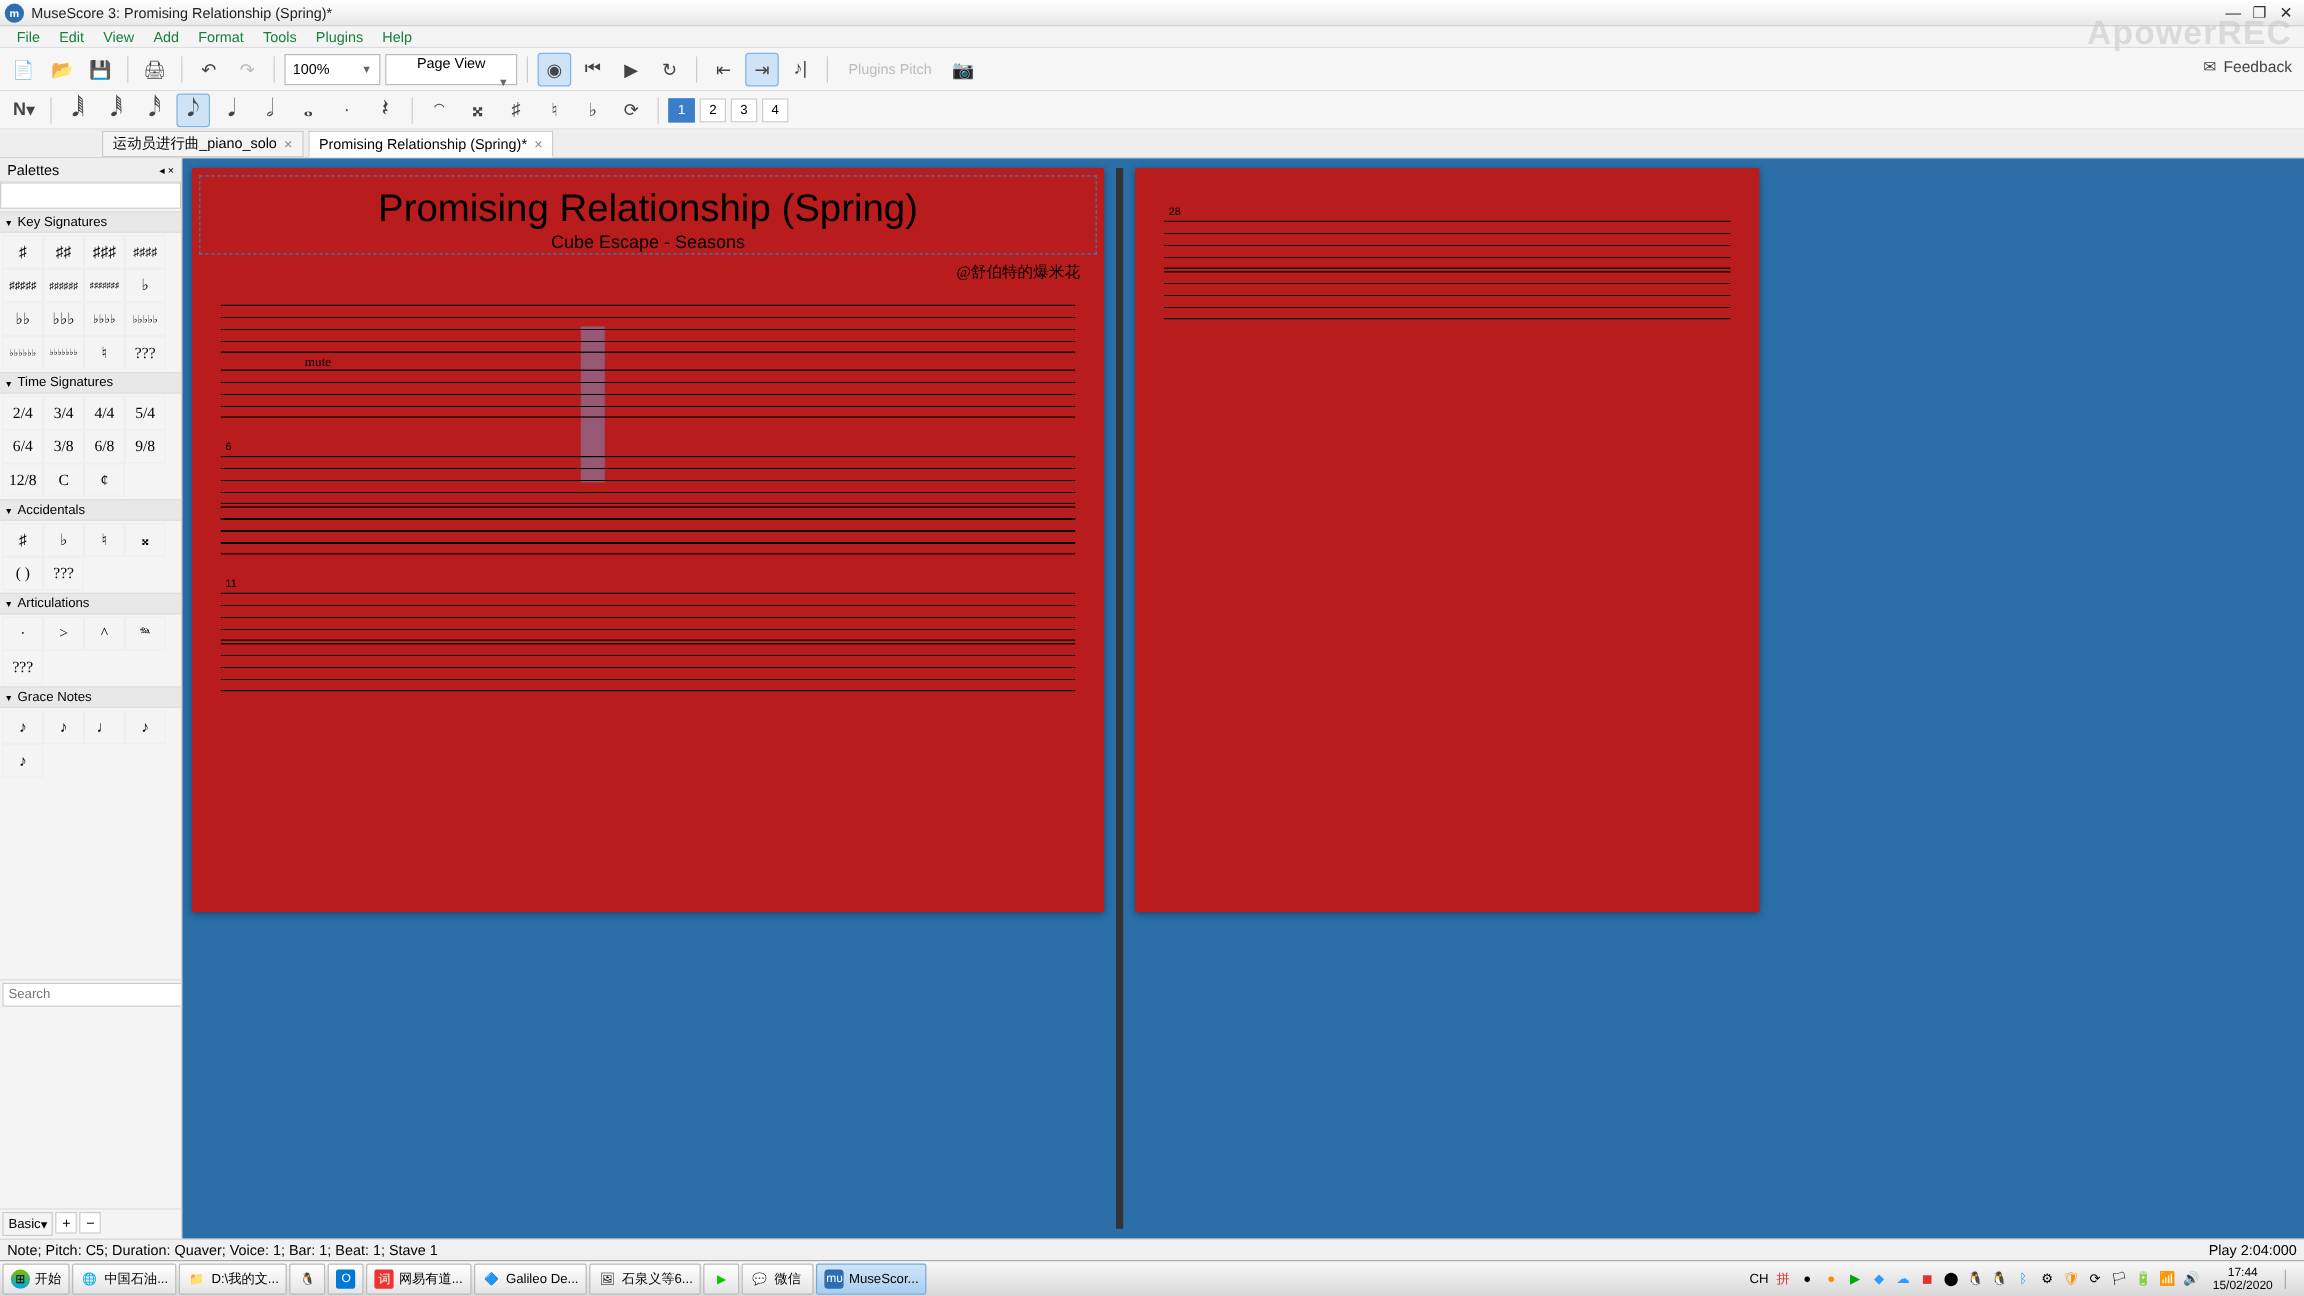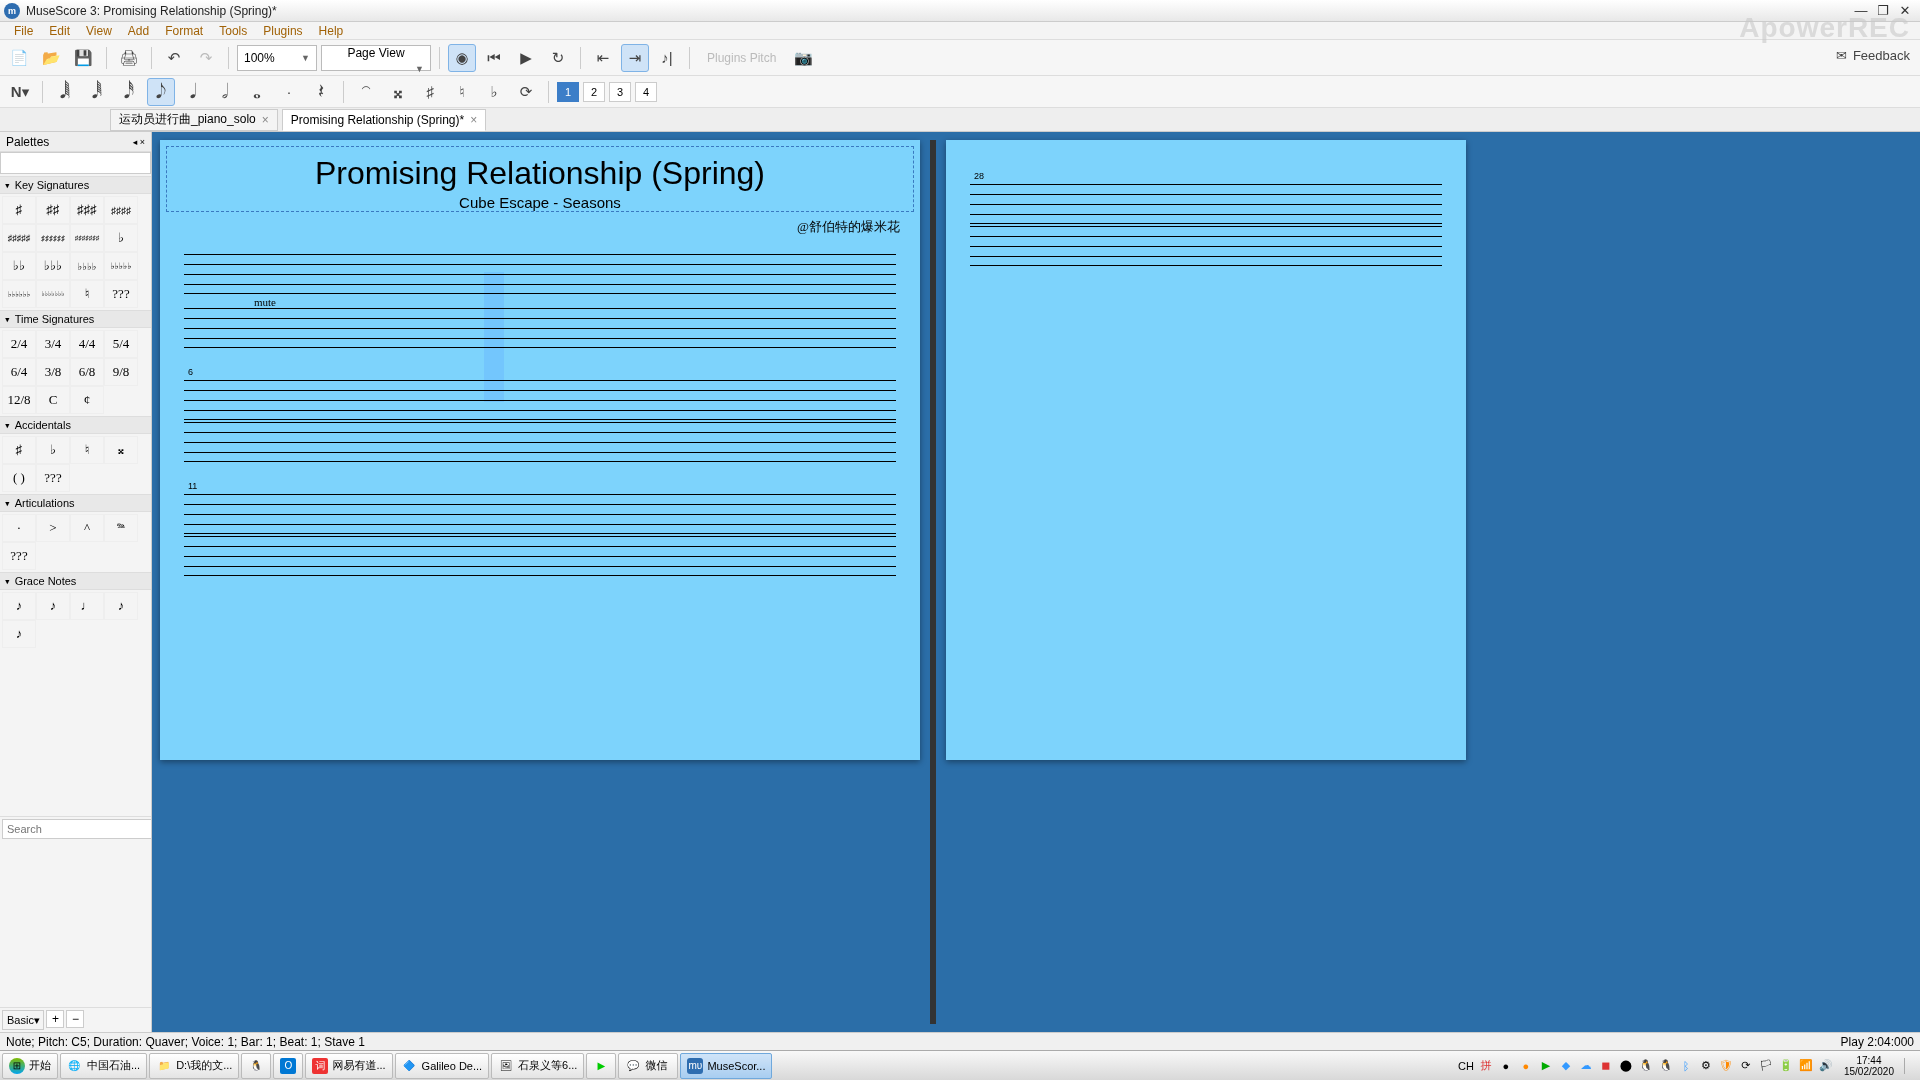--- a/index.html
+++ b/index.html
@@ -8,38 +8,38 @@
 
 .titlebar { height: 22px; background: linear-gradient(#fff,#e8e8e8); display: flex; align-items: center; padding: 0 4px; border-bottom: 1px solid #ccc; }
 .titlebar .app-icon { width: 16px; height: 16px; background: #2e6db0; border-radius: 50%; margin-right: 6px; display: inline-flex; align-items: center; justify-content: center; color: #fff; font-size: 9px; font-weight: bold; }
 .titlebar .title { font-size: 12px; color: #222; }
 .titlebar .spacer { flex: 1; }
 .titlebar .winbtn { width: 22px; height: 18px; display: inline-flex; align-items: center; justify-content: center; font-size: 13px; color: #333; cursor: pointer; }
 .watermark { position: absolute; top: 12px; right: 10px; font-size: 28px; color: rgba(200,200,200,0.6); font-weight: bold; letter-spacing: 1px; pointer-events: none; }
 
 
 .menubar { height: 18px; display: flex; align-items: center; padding: 0 6px; background: #f4f4f4; border-bottom: 1px solid #ddd; }
-.menubar .menuitem { padding: 1px 8px; font-size: 12px; color: #a16207; cursor: pointer; }
+.menubar .menuitem { padding: 1px 8px; font-size: 12px; color: #15803d; cursor: pointer; }
 
 
 .toolbar { display: flex; align-items: center; padding: 4px 6px; background: #f6f6f6; gap: 4px; border-bottom: 1px solid #ddd; }
 .tbtn { width: 28px; height: 28px; display: inline-flex; align-items: center; justify-content: center; border: 1px solid transparent; border-radius: 3px; cursor: pointer; font-size: 15px; color: #444; }
 .tbtn.active { background: #cfe3f7; border-color: #7fb3e6; }
 .tbtn.disabled { color: #bbb; }
 .sep { width: 1px; height: 22px; background: #ccc; margin: 0 4px; }
 .combo { height: 26px; border: 1px solid #bbb; background: #fff; padding: 0 6px; font-size: 12px; display: inline-flex; align-items: center; gap: 4px; min-width: 80px; cursor: pointer; }
 .combo .caret { font-size: 9px; color: #666; margin-left: auto; }
 .voicebtn { width: 22px; height: 20px; font-size: 11px; display: inline-flex; align-items: center; justify-content: center; border: 1px solid #ccc; background: #fff; cursor: pointer; }
 .voicebtn.selected { background: #3c7ec8; color: #fff; border-color: #3c7ec8; }
 
 
 .noteicon { font-family: serif; font-size: 20px; }
 
 
-.doctabs { display: flex; align-items: center; height: 24px; background: #eee; border-bottom: 1px solid #ccc; padding-left: 110px; }
+.doctabs { display: flex; align-items: center; height: 24px; background: #eee; border-bottom: 1px solid #ccc; padding-left: 85px; }
 .doctab { height: 22px; border: 1px solid #ccc; background: #f4f4f4; padding: 0 8px; display: inline-flex; align-items: center; gap: 6px; font-size: 12px; font-family: monospace; margin-right: 4px; cursor: pointer; }
 .doctab.active { background: #fff; border-bottom-color: #fff; }
 .doctab .close { font-size: 12px; color: #888; cursor: pointer; }
 
 
 .main { display: flex; height: calc(100% - 22px - 18px - 36px - 32px - 24px - 18px - 30px); }
 .palette-panel { width: 152px; background: #f4f4f4; border-right: 1px solid #ccc; display: flex; flex-direction: column; overflow: hidden; }
 .palette-head { height: 20px; padding: 2px 6px; font-size: 12px; background: #eee; border-bottom: 1px solid #ddd; display:flex; align-items:center; }
 .palette-head .caret { margin-left: auto; font-size: 9px; }
 .palette-search { height: 24px; }
@@ -47,21 +47,21 @@
 .pal-section-title { height: 18px; background: #e8e8e8; border-top: 1px solid #ddd; border-bottom: 1px solid #ddd; font-size: 11px; font-family: monospace; padding: 2px 4px; display:flex; align-items:center; gap:4px; }
 .pal-grid { display: flex; flex-wrap: wrap; padding: 2px; }
 .pal-cell { width: 34px; height: 28px; border: 1px solid #eee; display: inline-flex; align-items: center; justify-content: center; font-size: 13px; cursor: pointer; font-family: serif; }
 .pal-foot { margin-top: auto; padding: 2px; display: flex; gap: 2px; border-top: 1px solid #ddd; }
 .pal-foot input { flex: 1; height: 20px; border: 1px solid #ccc; padding: 0 4px; font-size: 11px; }
 .pal-foot .combo2 { height: 20px; border: 1px solid #ccc; padding: 0 4px; font-size: 11px; display: inline-flex; align-items: center; }
 .pal-foot .addrm { width: 18px; height: 18px; border: 1px solid #ccc; background: #fff; display: inline-flex; align-items: center; justify-content: center; cursor: pointer; }
 
 
 .score-area { flex: 1; background: #2b6ea8; display: flex; gap: 10px; padding: 8px; overflow: hidden; position: relative; }
-.page { background: #7dd3fc; box-shadow: 0 2px 6px rgba(0,0,0,0.4); position: relative; }
+.page { background: #b91c1c; box-shadow: 0 2px 6px rgba(0,0,0,0.4); position: relative; }
 .page1 { width: 760px; height: 620px; }
 .page2 { width: 520px; height: 620px; }
 .score-title { text-align: center; font-family: "Times New Roman", serif; }
 .score-title h1 { font-size: 32px; font-weight: normal; margin-top: 8px; }
 .score-title h2 { font-size: 15px; font-weight: normal; margin-top: 2px; }
 .composer { text-align: right; font-size: 13px; padding-right: 20px; margin-top: 4px; font-family: serif; }
 .staff-system { margin: 18px 24px 6px 24px; }
 .tempo { font-size: 13px; font-weight: bold; font-family: serif; margin-left: 60px; }
 .staff { height: 40px; border-top: 1px solid #000; border-bottom: 1px solid #000; position: relative; background: repeating-linear-gradient(to bottom, transparent 0, transparent 9px, #000 9px, #000 10px); margin-bottom: 2px; }
 .selected-note { position: absolute; left: 300px; top: 100px; width: 20px; height: 130px; background: rgba(100,180,255,0.4); }

